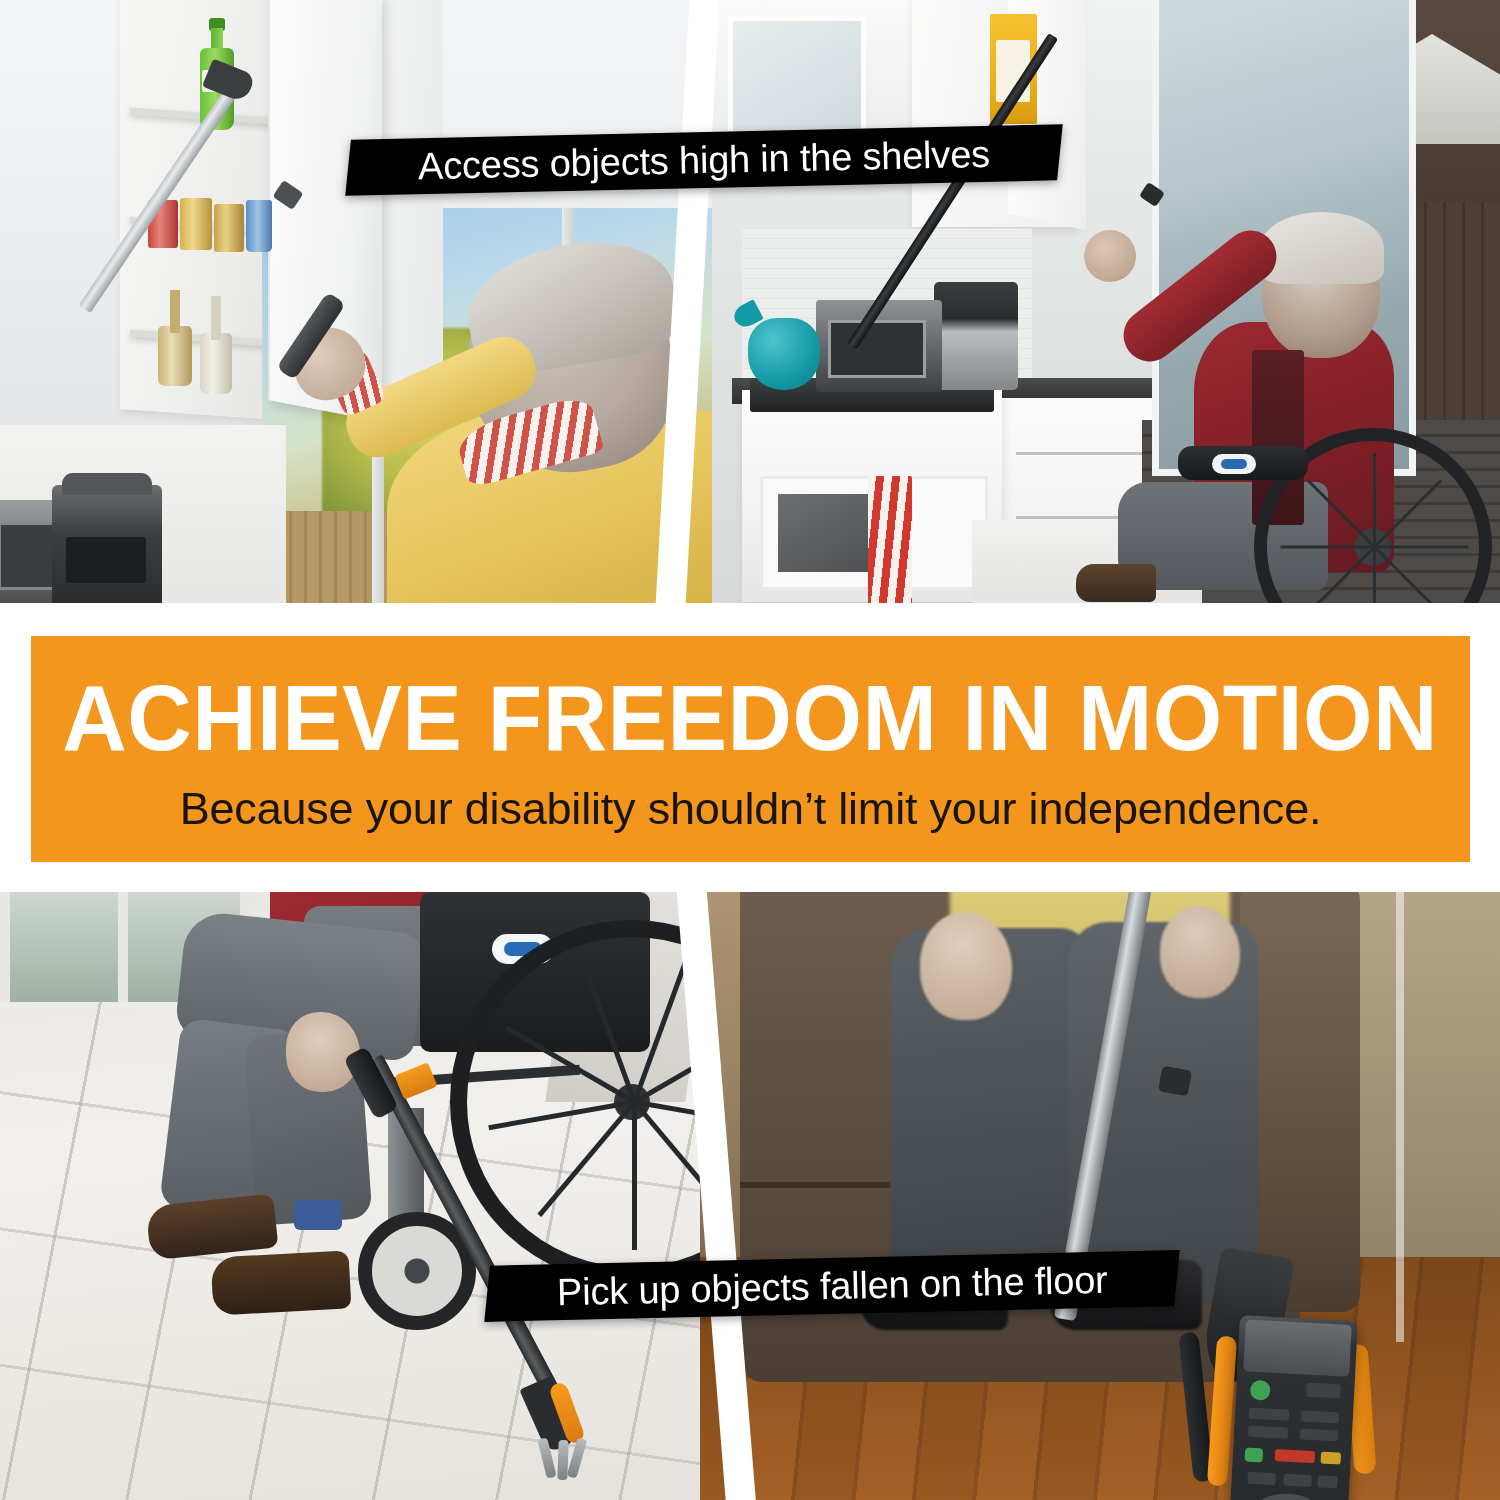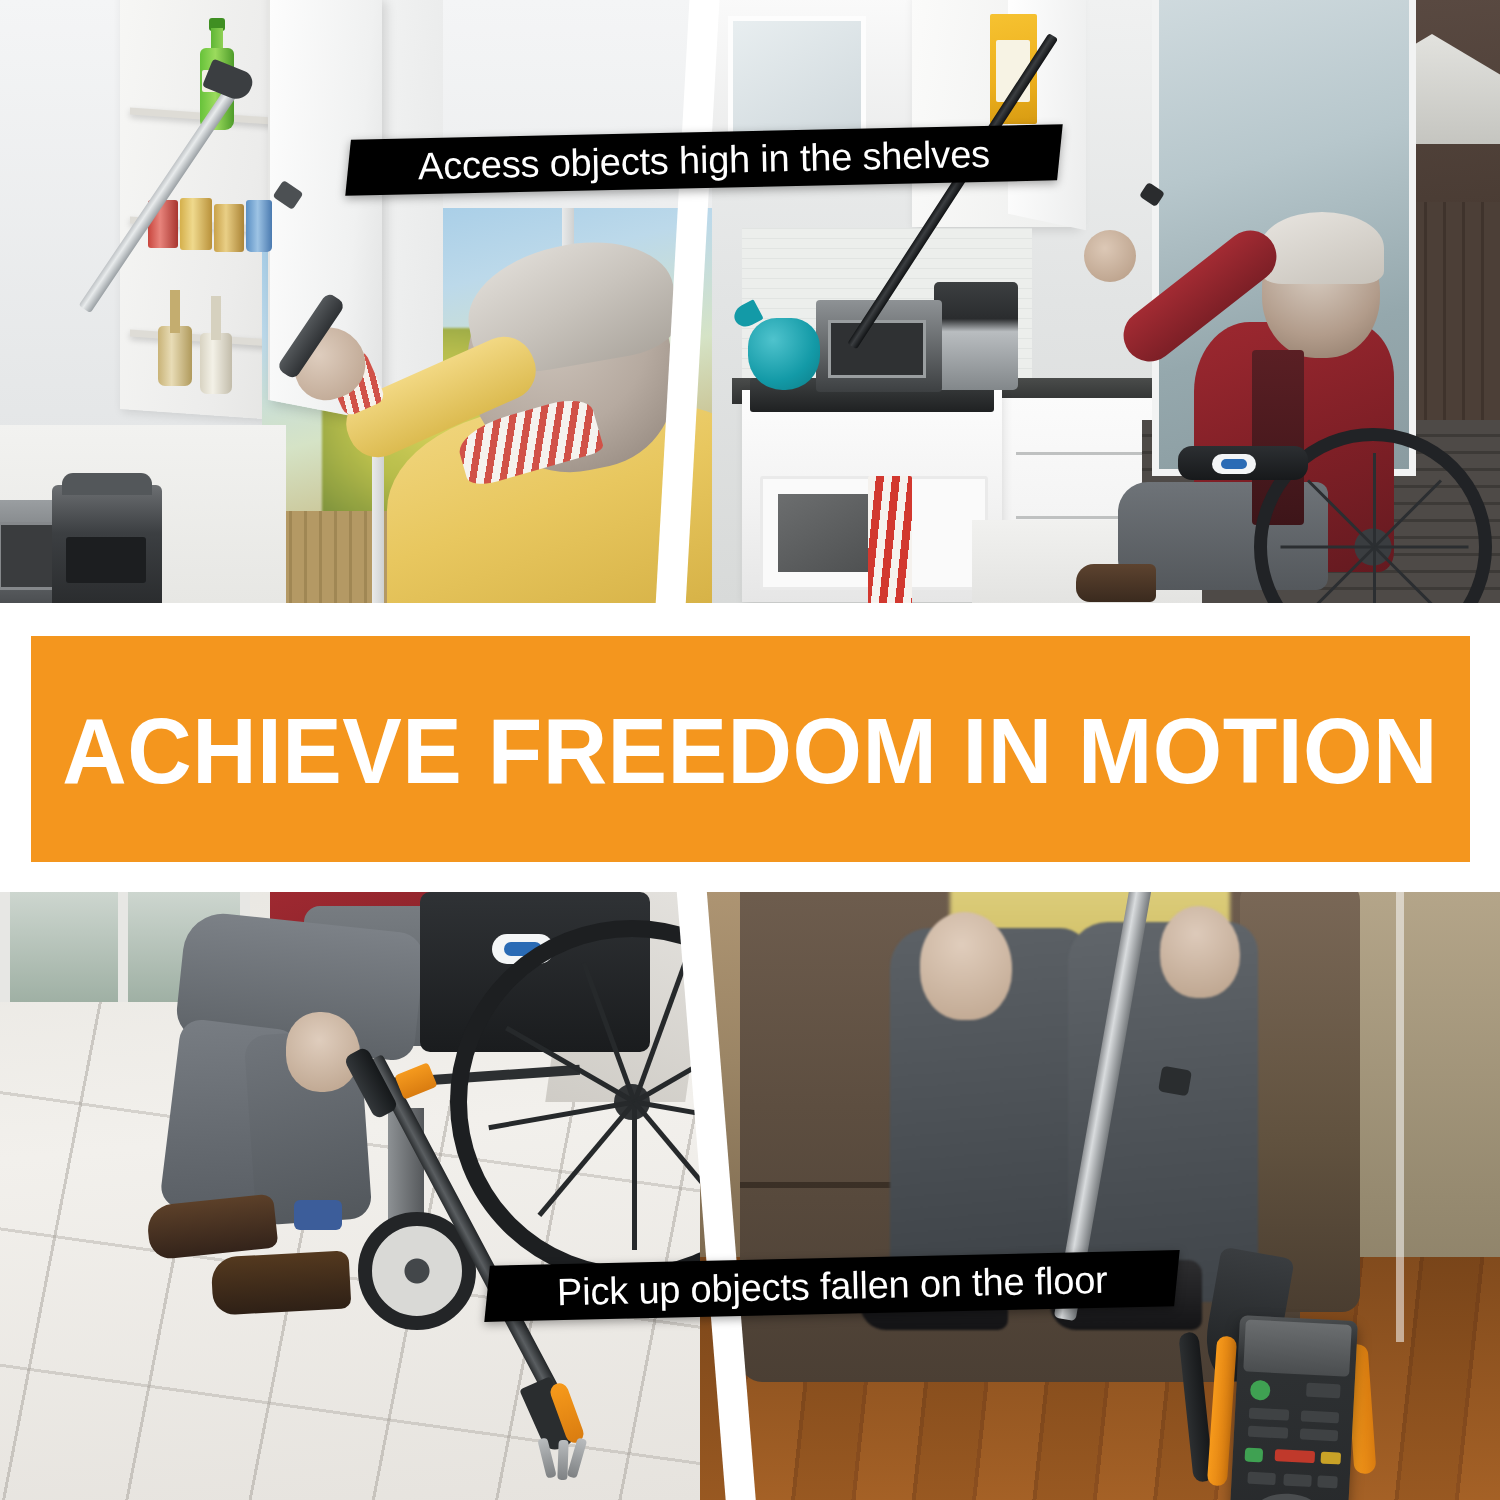--- a/index.html
+++ b/index.html
@@ -961,20 +961,21 @@
 
     <div class="divider divider-top"></div>
   </div>
 
   <div class="caption caption-top">
     <span>Access objects high in the shelves</span>
   </div>
 
   <div class="banner">
     <div class="banner-title">ACHIEVE FREEDOM IN MOTION</div>
+    <div class="banner-subtitle">Because your disability shouldn’t limit your independence.</div>
   </div>
 
   <div class="photo-row row-bottom">
 
     <div class="panel scene-pickup-keys">
       <div class="pk-floor"></div>
       <div class="pk-tilelines"></div>
       <div class="pk-wallglass">
         <div class="jam" style="left:0;"></div>
         <div class="jam" style="left:118px;"></div>

